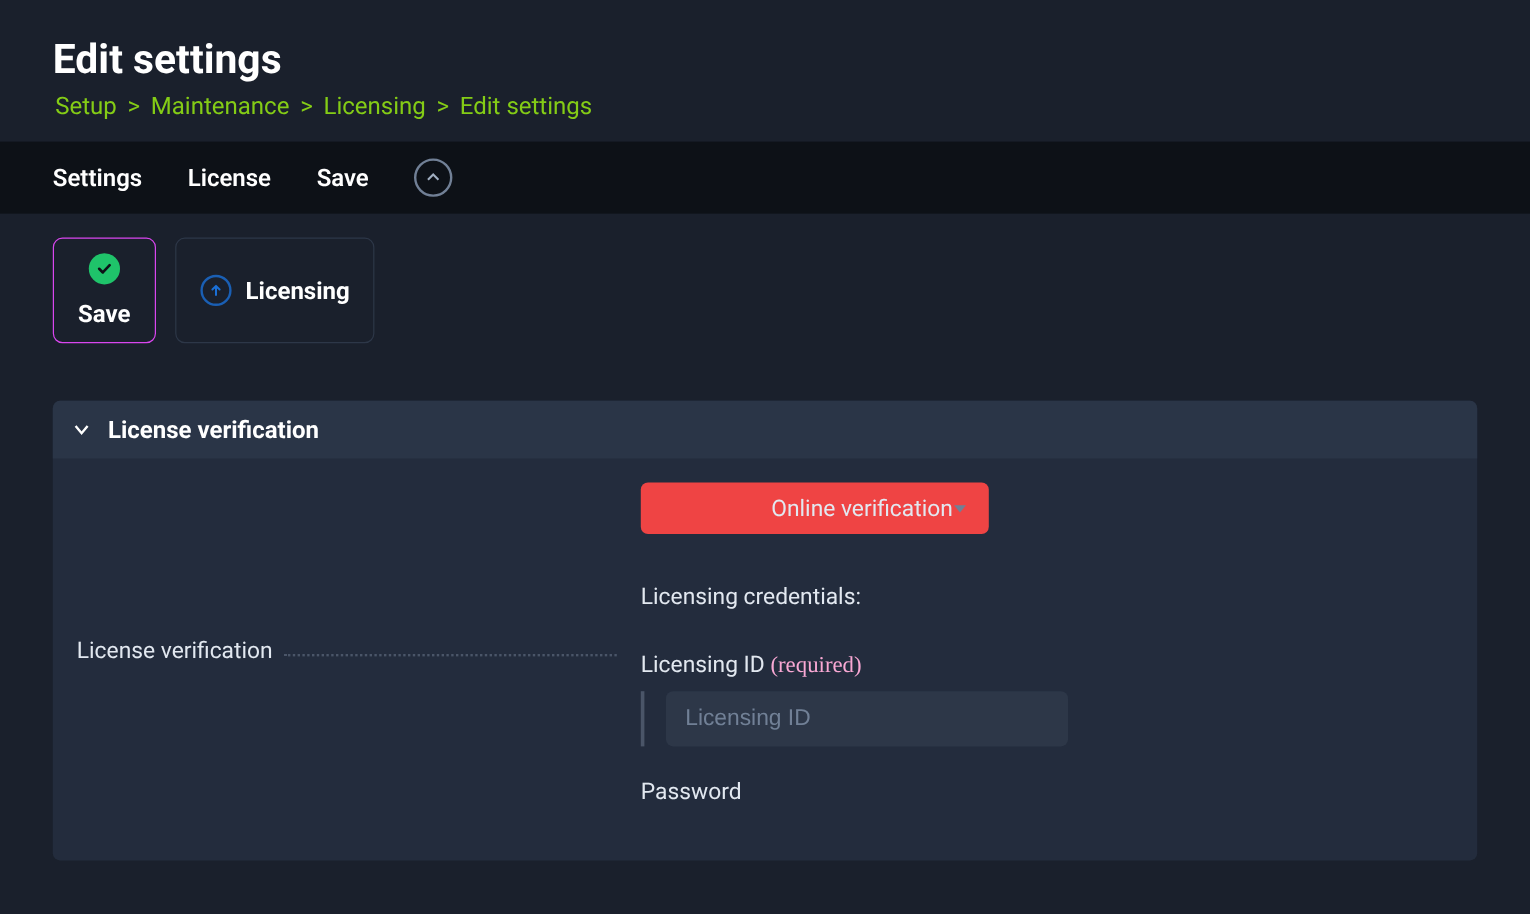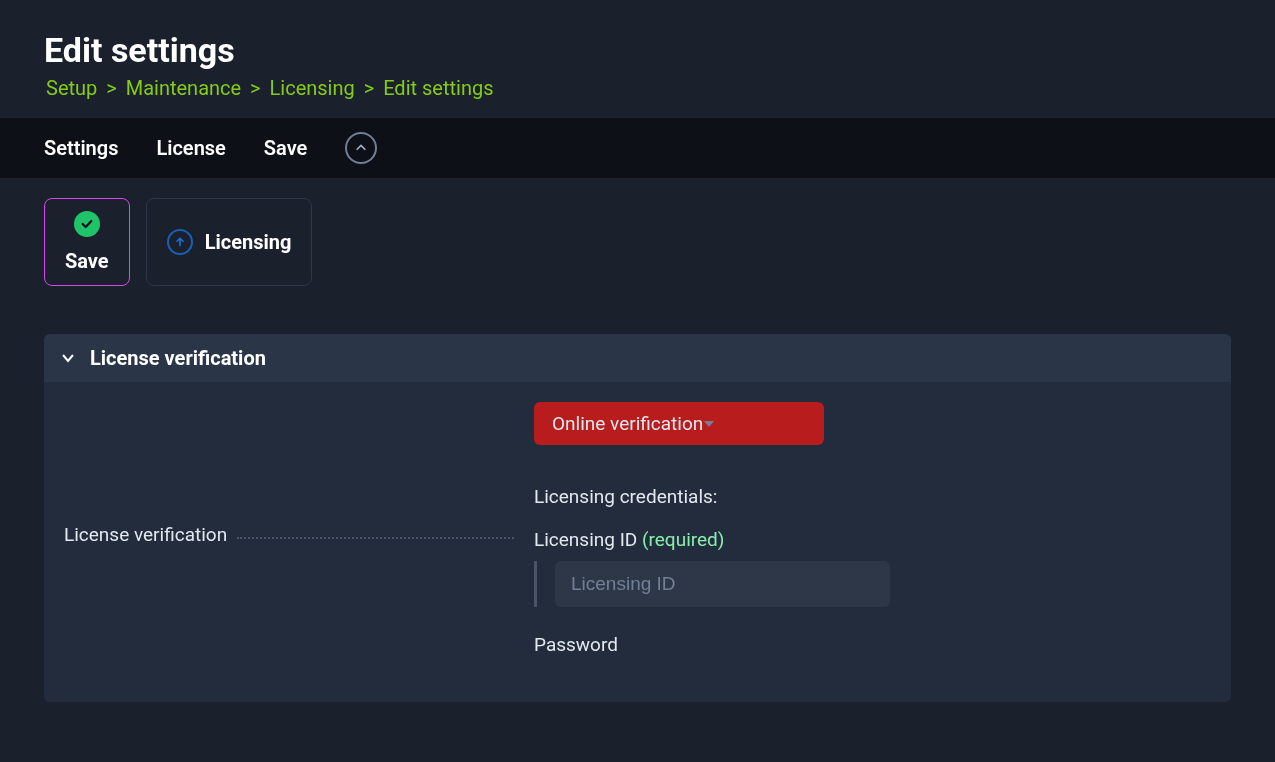--- a/index.html
+++ b/index.html
@@ -151,50 +151,51 @@
       margin-left: 10px;
       margin-right: 20px;
       height: 1px;
       align-self: center;
       margin-top: 8px;
     }
     .form-control-col {
       flex: 1;
     }
     .select {
-      background: #b91c1c;
+      background: #ef4444;
       border: none;
       border-radius: 6px;
       padding: 10px 18px;
       font-size: 19px;
       color: #e2e8f0;
       display: flex;
       align-items: center;
-      justify-content: flex-start;
+      justify-content: flex-end;
       cursor: pointer;
       width: 290px;
     }
     .select svg {
       width: 12px;
       height: 12px;
       fill: #718096;
     }
     .cred-header {
       margin-top: 40px;
       font-size: 19px;
       color: #e2e8f0;
-      margin-bottom: 20px;
+      margin-bottom: 34px;
     }
     .field-label {
       font-size: 19px;
       color: #e2e8f0;
       margin-bottom: 10px;
     }
     .required {
-      color: #86efac;
+      color: #f9a8d4;
+      font-family: Liberation Serif, serif;
     }
     .indent-group {
       border-left: 3px solid #4a5568;
       padding-left: 18px;
       display: flex;
       gap: 28px;
       align-items: center;
       margin-bottom: 26px;
     }
     .text-input {

